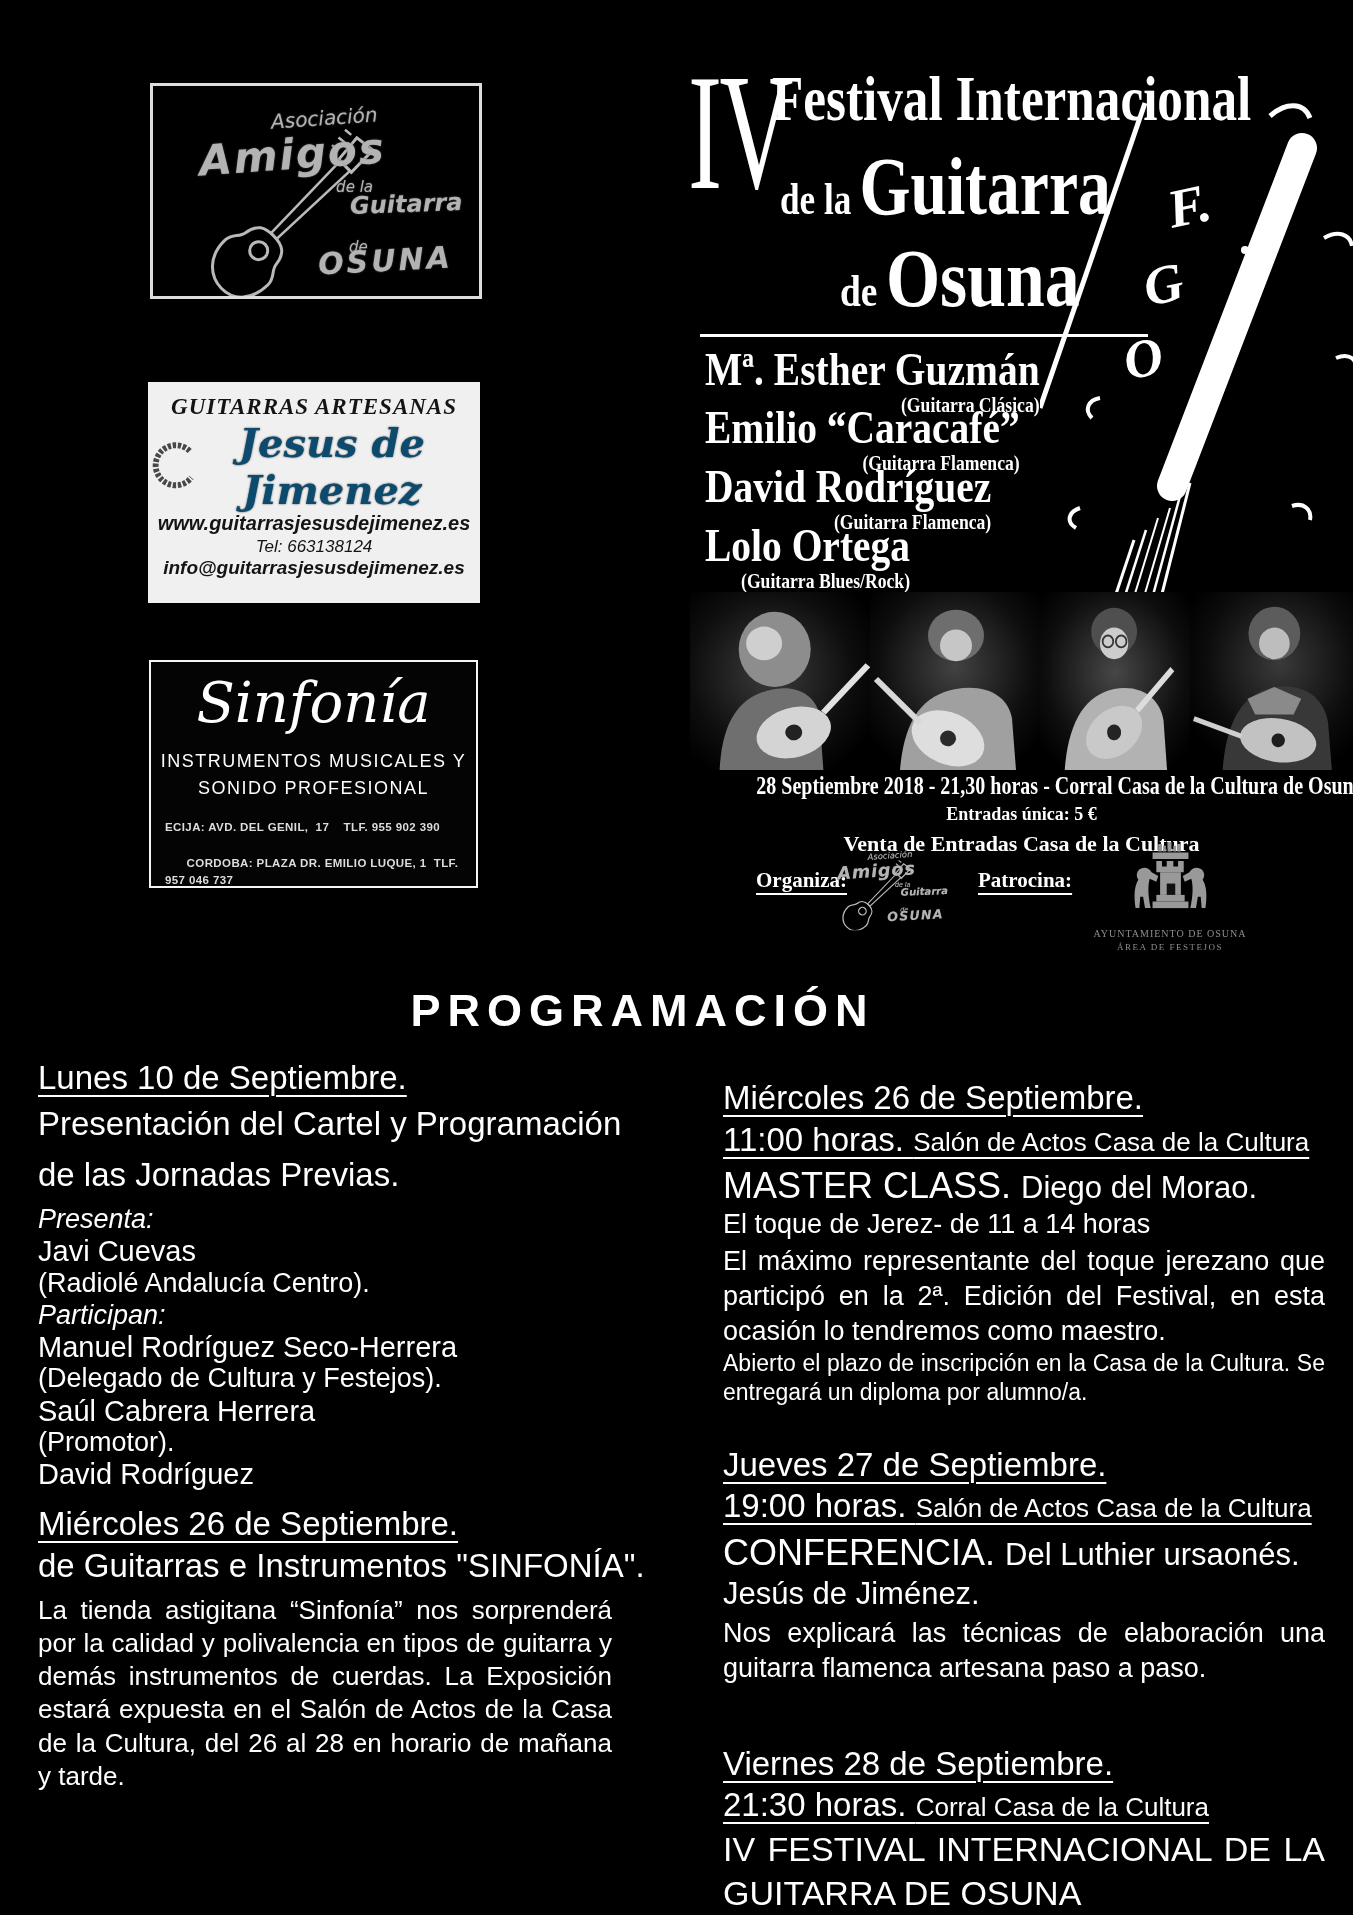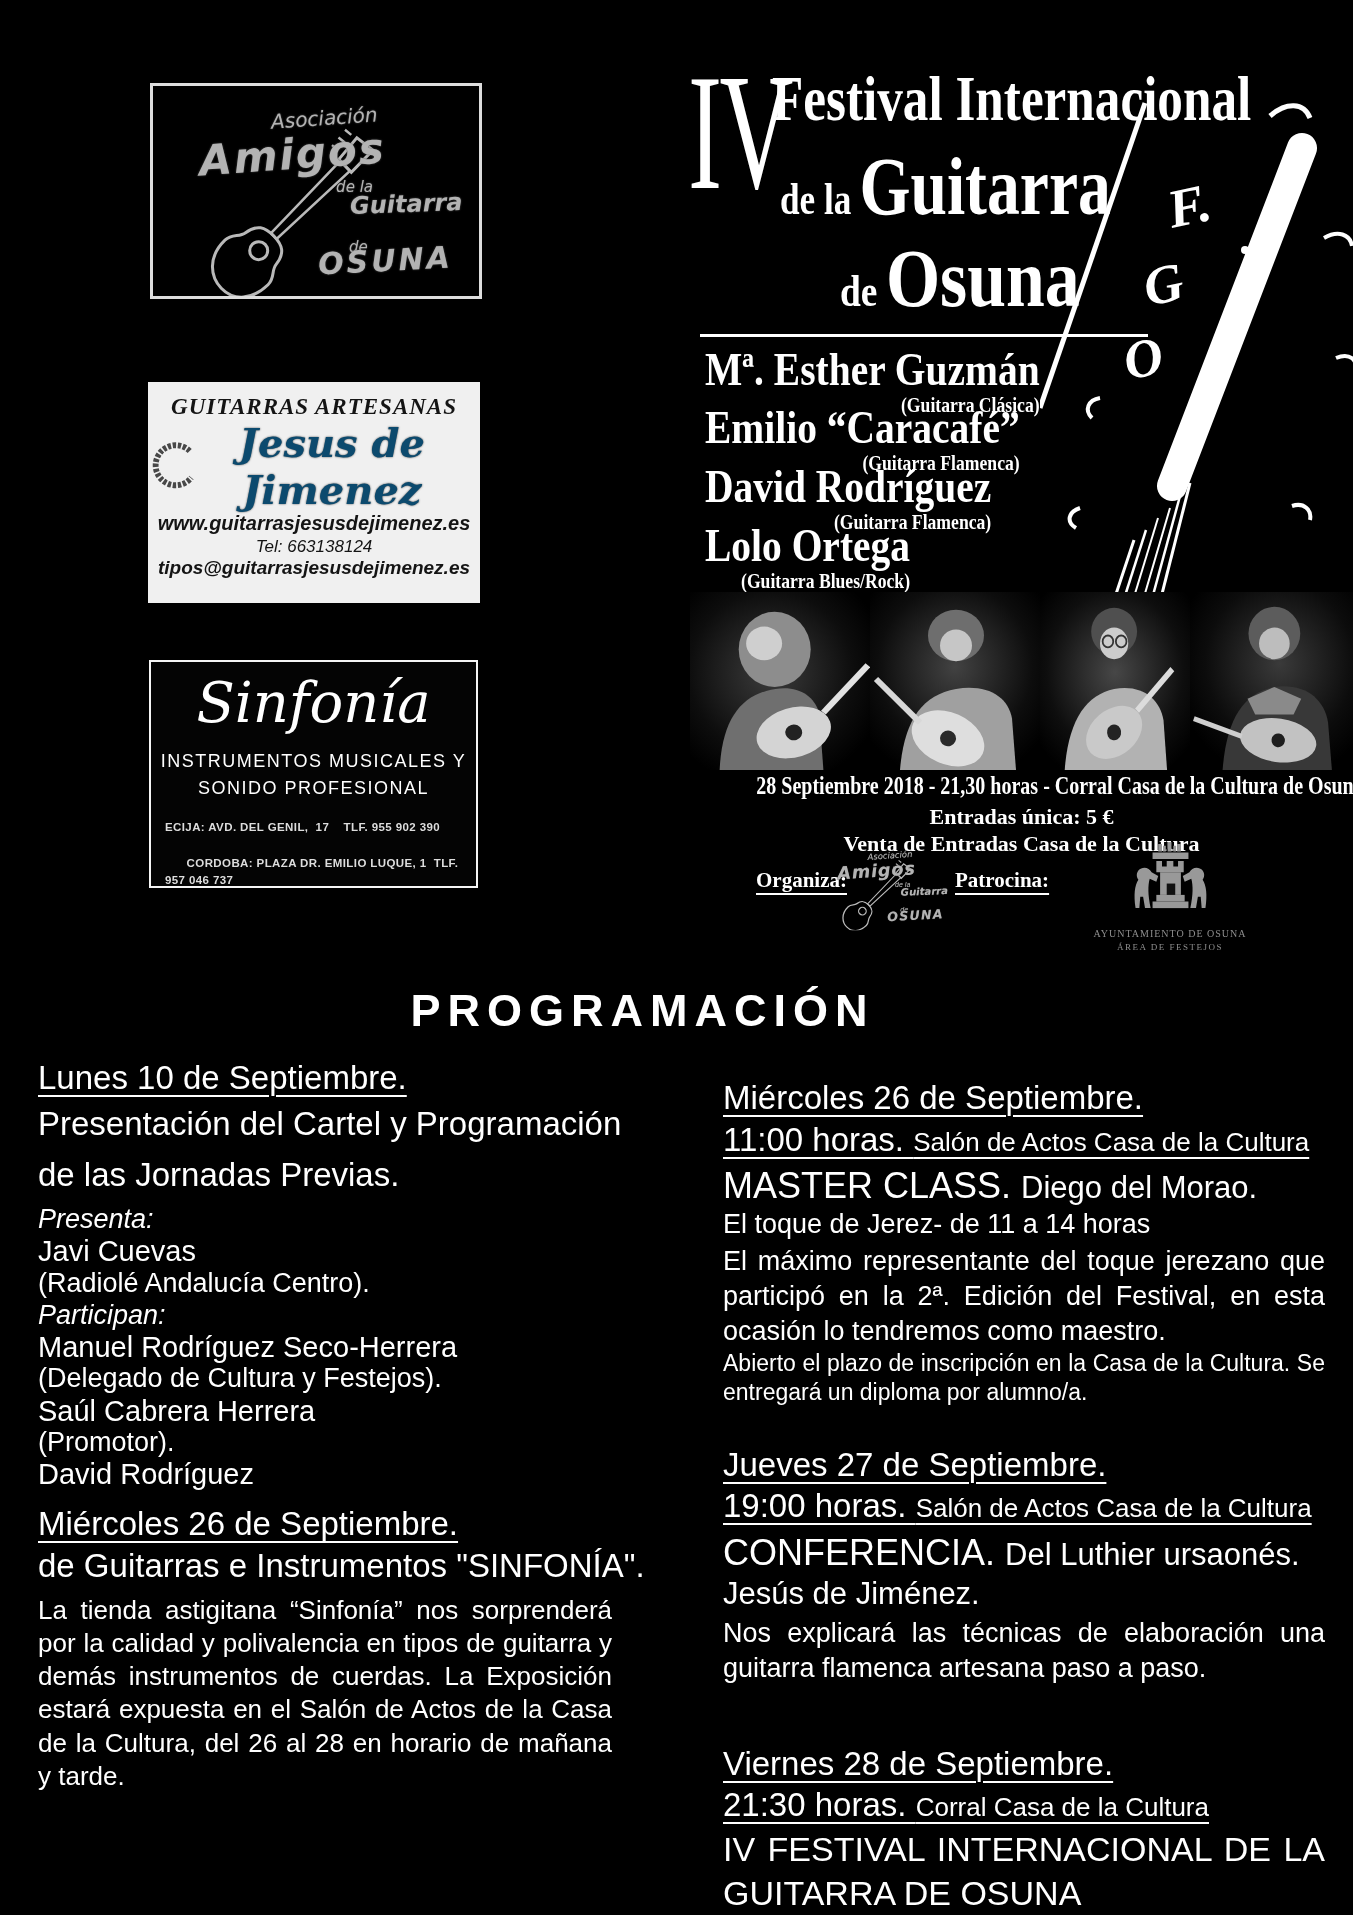--- a/index.html
+++ b/index.html
@@ -61,25 +61,25 @@
   .artist .st{font-size:21px;font-weight:700;line-height:1;margin-top:2px;text-align:right;}
 
   
   .photo{top:592px;height:178px;}
   .photo svg{width:100%;height:100%;display:block;}
 
   
   #event-line{left:690px;top:772px;width:663px;text-align:center;}
   #event-line span{display:block;font-size:25px;font-weight:700;white-space:nowrap;
                    transform:scaleX(.8);transform-origin:center top;}
-  #tickets-line{left:690px;top:804px;width:663px;text-align:center;font-size:22px;font-weight:700;}
+  #tickets-line{left:690px;top:804px;width:663px;text-align:center;font-size:18px;font-weight:700;}
   #sales-line{left:690px;top:831px;width:663px;text-align:center;font-size:22px;font-weight:700;}
   .org-label{font-size:21px;font-weight:700;}
   #organiza{left:756px;top:868px;}
-  #patrocina{left:955px;top:868px;}
+  #patrocina{left:978px;top:868px;}
   #amigos-small{left:818px;top:842px;width:326px;height:210px;transform:scale(.42);transform-origin:left top;}
   #ayto-logo{left:1108px;top:842px;width:125px;height:85px;}
   .ayto-t1{left:1060px;top:928px;width:220px;text-align:center;font-size:10px;color:#8e8e8e;
            letter-spacing:1px;font-family:"Liberation Serif",serif;}
   .ayto-t2{left:1060px;top:942px;width:220px;text-align:center;font-size:9px;color:#8e8e8e;
            letter-spacing:1.5px;font-family:"Liberation Serif",serif;}
 
   
   #prog-heading{left:12px;right:80px;top:985px;text-align:center;font-size:45px;font-weight:800;letter-spacing:7px;}
   .col{position:absolute;}
@@ -131,21 +131,21 @@
   <div class="abs" id="jimenez-box">
     <div class="jz-head">GUITARRAS ARTESANAS</div>
     <div class="jz-brandrow">
       <svg class="jz-swirl" viewBox="0 0 60 60">
         <path d="M50,12 A24,24 0 1 0 52,44" stroke="#2b2b2b" stroke-width="7" fill="none" stroke-dasharray="4 2"></path>
       </svg>
       <div class="jz-brand">Jesus de Jimenez</div>
     </div>
     <div class="jz-web">www.guitarrasjesusdejimenez.es</div>
     <div class="jz-tel">Tel: 663138124</div>
-    <div class="jz-mail">tipos@guitarrasjesusdejimenez.es</div>
+    <div class="jz-mail">info@guitarrasjesusdejimenez.es</div>
   </div>
 
   <div class="abs" id="sinfonia-box">
     <div class="sf-brand">Sinfonía</div>
     <div class="sf-line sf-line1">INSTRUMENTOS MUSICALES Y</div>
     <div class="sf-line sf-line2">SONIDO PROFESIONAL</div>
     <div class="sf-addr"><span>ECIJA: AVD. DEL GENIL,  17    TLF. 955 902 390</span><br>
       <span>CORDOBA: PLAZA DR. EMILIO LUQUE, 1  TLF. 957 046 737</span></div>
   </div>
 

